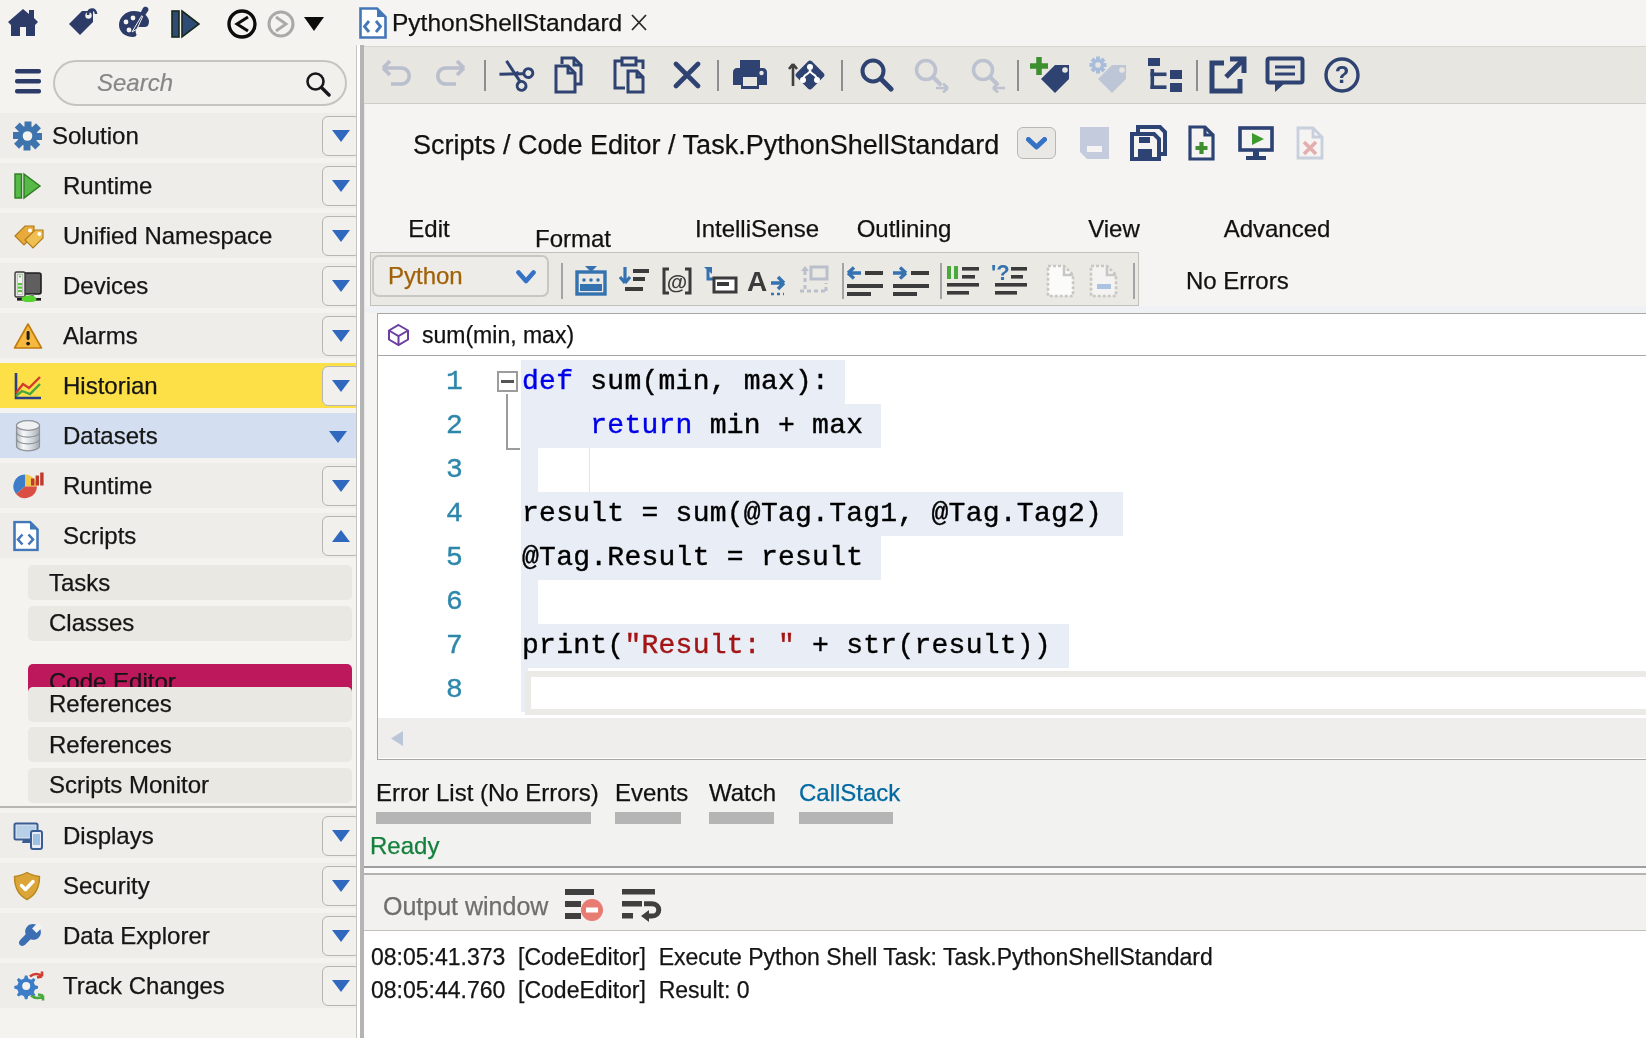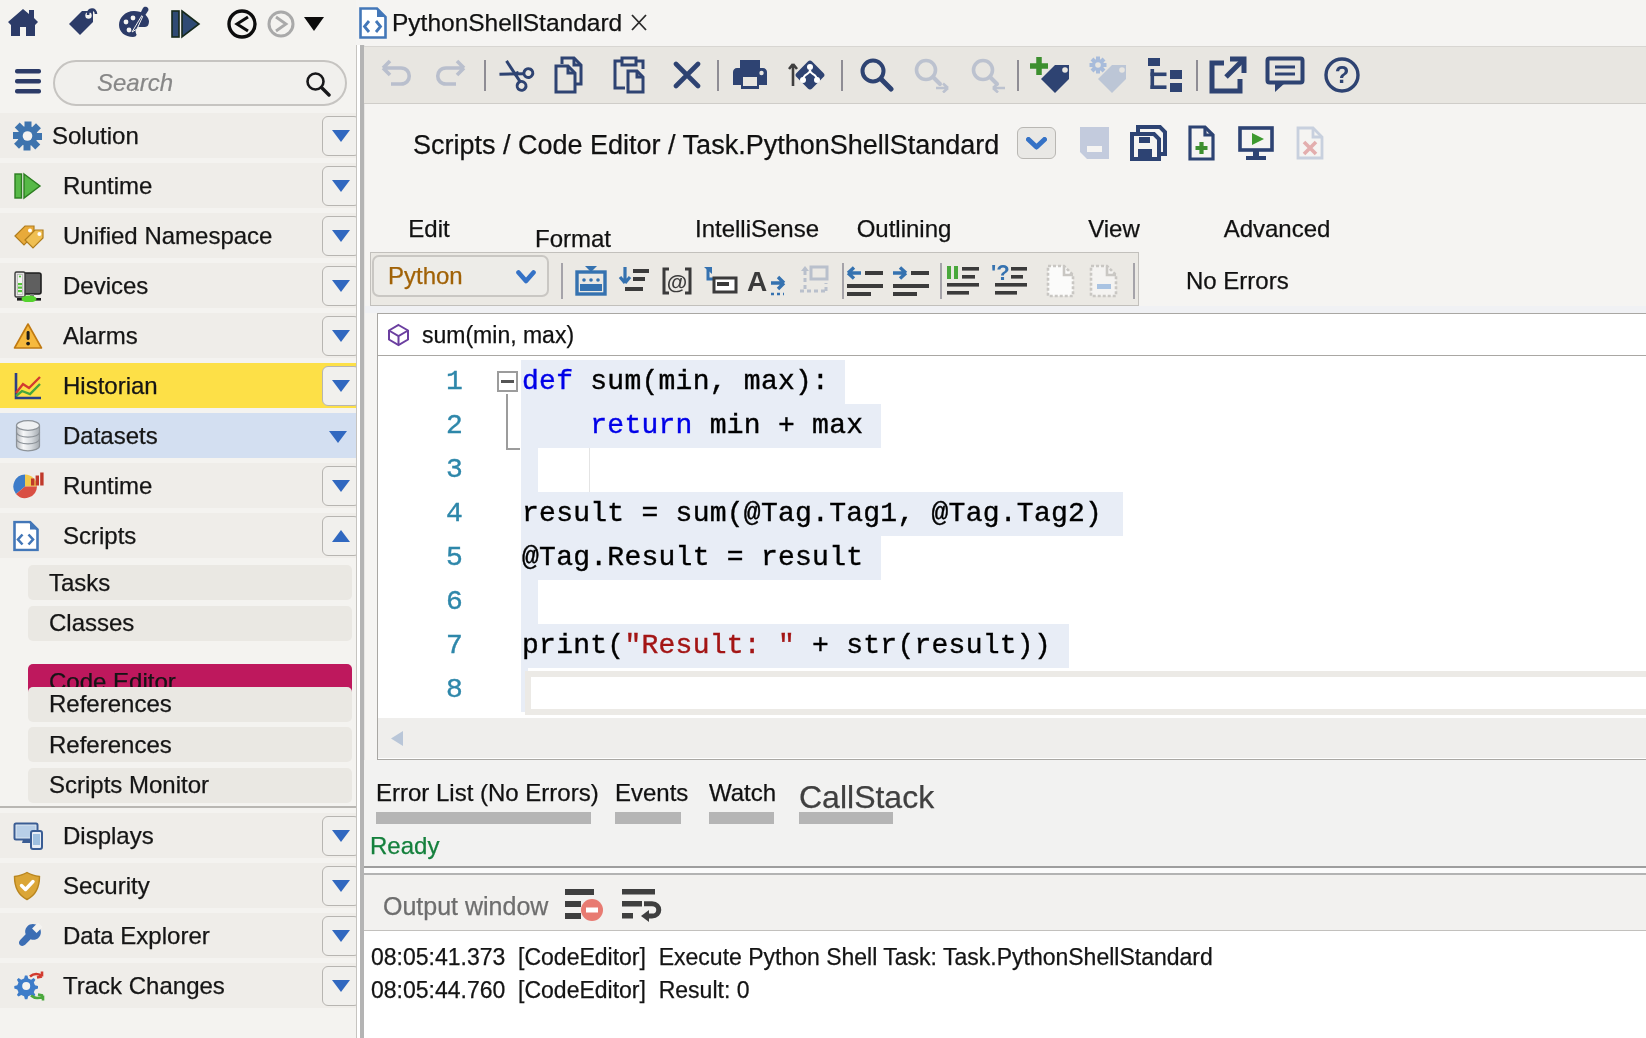--- a/index.html
+++ b/index.html
@@ -603,21 +603,21 @@
 <div class="mono" style="left:522px;top:492px;color:#000">result = sum(@Tag.Tag1, @Tag.Tag2)</div>
 <div class="mono" style="left:522px;top:536px;color:#000">@Tag.Result = result</div>
 <div class="mono" style="left:522px;top:624px;color:#000">print(<span style="color:#a31515">"Result: "</span> + str(result))</div>
 <div class="abs" style="left:364px;top:760px;width:1282px;height:111px;background:#f2f2f1"></div>
 <span class="abs" style="left:376px;top:779px;font-size:24px;color:#111">Error List (No Errors)</span>
 <div class="abs" style="left:376px;top:812px;width:215px;height:12px;background:#b5b5b5"></div>
 <span class="abs" style="left:615px;top:779px;font-size:24px;color:#111">Events</span>
 <div class="abs" style="left:615px;top:812px;width:66px;height:12px;background:#b5b5b5"></div>
 <span class="abs" style="left:709px;top:779px;font-size:24px;color:#111">Watch</span>
 <div class="abs" style="left:709px;top:812px;width:65px;height:12px;background:#b5b5b5"></div>
-<span class="abs" style="left:799px;top:779px;font-size:32px;color:#404040">CallStack</span>
+<span class="abs" style="left:799px;top:779px;font-size:24px;color:#0369a1">CallStack</span>
 <div class="abs" style="left:799px;top:812px;width:94px;height:12px;background:#b5b5b5"></div>
 <span class="abs" style="left:370px;top:832px;font-size:24px;color:#15803d">Ready</span>
 <div class="abs" style="left:364px;top:866px;width:1282px;height:2px;background:#9e9e9e"></div>
 <div class="abs" style="left:364px;top:868px;width:1282px;height:5px;background:#fbfbfb"></div>
 <div class="abs" style="left:364px;top:873px;width:1282px;height:2px;background:#b3b3b3"></div>
 
 <div class="abs" style="left:364px;top:875px;width:1282px;height:56px;background:#f2f1ef;border-bottom:1.5px solid #c2c0bd;box-sizing:border-box"></div>
 <span class="abs" style="left:383px;top:892px;font-size:25px;color:#6e6e6e">Output window</span>
 <svg class="abs" style="left:565px;top:888px" width="38" height="34" viewBox="0 0 38 34">
       <g fill="#3f3f3f">

